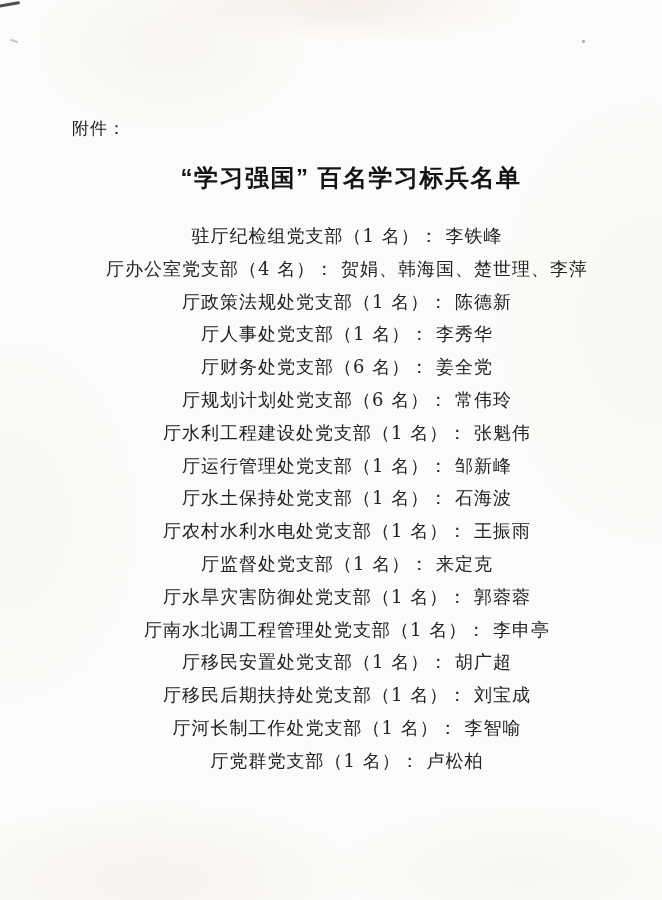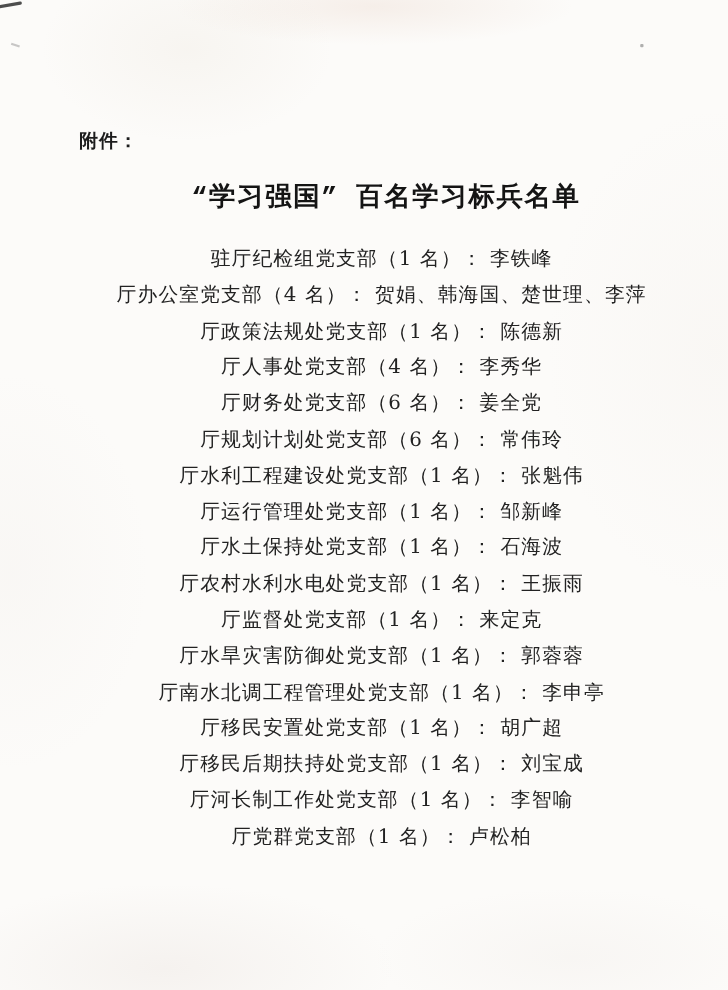--- a/index.html
+++ b/index.html
@@ -50,37 +50,37 @@
     background: #8f8f8f;
     border-radius: 1px;
     opacity: 0.7;
   }
 
   .attachment {
     position: absolute;
     left: 72px;
     top: 117px;
     font-size: 17px;
-    font-weight: bold;
+    font-weight: normal;
     letter-spacing: 1px;
     color: #1c1c1c;
     font-family: "DejaVu Sans", "Liberation Sans", sans-serif;
   }
 
   .title {
     position: absolute;
     left: 40px;
     width: 622px;
     top: 146px;
     text-align: center;
     font-size: 24px;
     font-weight: bold;
     letter-spacing: 1.5px;
     color: #141414;
-    font-family: Liberation Mono, monospace;
+    font-family: Liberation Sans, sans-serif;
   }
 
   .roster {
     position: absolute;
     left: 106px;
     top: 220px;
     margin: 0;
     padding: 0;
     list-style: none;
   }
@@ -104,21 +104,21 @@
   <div class="artifact-3"></div>
 
   <div class="attachment">附件：</div>
 
   <h1 class="title">“学习强国” 百名学习标兵名单</h1>
 
   <ol class="roster">
     <li>驻厅纪检组党支部（1 名）： 李铁峰</li>
     <li>厅办公室党支部（4 名）： 贺娟、韩海国、楚世理、李萍</li>
     <li>厅政策法规处党支部（1 名）： 陈德新</li>
-    <li>厅人事处党支部（4 名）： 李秀华</li>
+    <li>厅人事处党支部（1 名）： 李秀华</li>
     <li>厅财务处党支部（6 名）： 姜全党</li>
     <li>厅规划计划处党支部（6 名）： 常伟玲</li>
     <li>厅水利工程建设处党支部（1 名）： 张魁伟</li>
     <li>厅运行管理处党支部（1 名）： 邹新峰</li>
     <li>厅水土保持处党支部（1 名）： 石海波</li>
     <li>厅农村水利水电处党支部（1 名）： 王振雨</li>
     <li>厅监督处党支部（1 名）： 来定克</li>
     <li>厅水旱灾害防御处党支部（1 名）： 郭蓉蓉</li>
     <li>厅南水北调工程管理处党支部（1 名）： 李申亭</li>
     <li>厅移民安置处党支部（1 名）： 胡广超</li>

